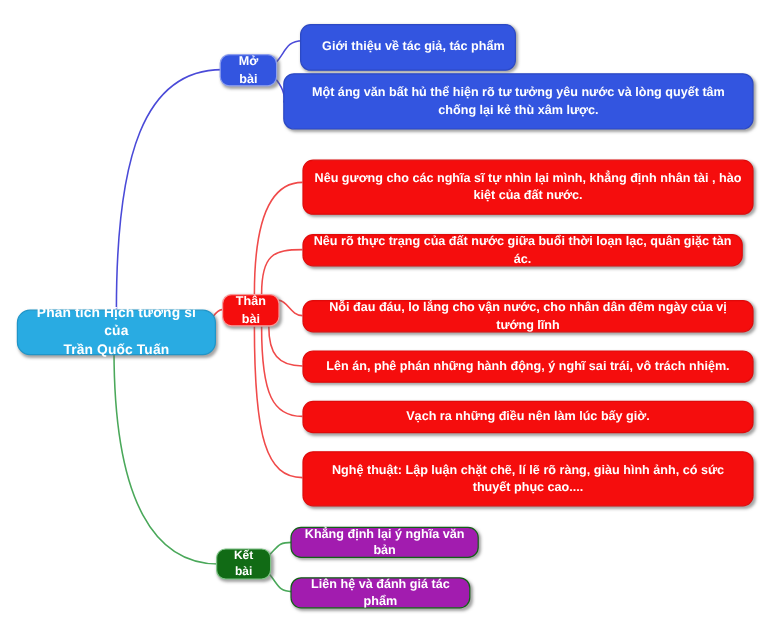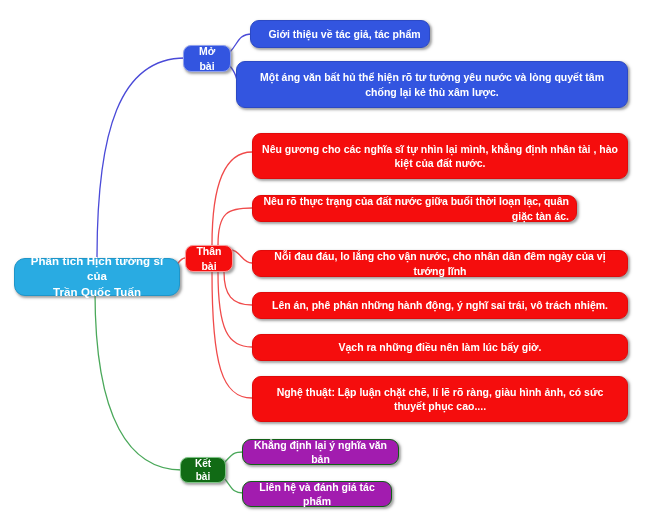--- a/index.html
+++ b/index.html
@@ -110,34 +110,34 @@
   <div class="node node-root" style="left:14px; top:258px; width:166px; height:38px;">
     <div>
       <span>Phân tích Hịch tướng sĩ của</span>
       <span>Trần Quốc Tuấn</span>
     </div>
   </div>
 
   <div class="node node-blue-branch" style="left:183px; top:45px; width:48px; height:27px;align-items:center;">
     <span>Mở bài</span>
   </div>
-  <div class="node node-blue" style="left:250px; top:20px; width:180px; height:28px;padding-left:16px;">
+  <div class="node node-blue" style="left:250px; top:20px; width:180px; height:39px;padding-left:16px;">
     <span>Giới thiệu về tác giả, tác phẩm</span>
   </div>
   <div class="node node-blue" style="left:236px; top:61px; width:392px; height:47px;">
     <span>Một áng văn bất hủ thể hiện rõ tư tưởng yêu nước và lòng quyết tâm chống lại kẻ thù xâm lược.</span>
   </div>
 
   <div class="node node-red-branch" style="left:185px; top:245px; width:48px; height:27px;">
     <span>Thân bài</span>
   </div>
   <div class="node node-red" style="left:252px; top:133px; width:376px; height:46px;">
     <span>Nêu gương cho các nghĩa sĩ tự nhìn lại mình, khẳng định nhân tài , hào kiệt của đất nước.</span>
   </div>
-  <div class="node node-red" style="left:252px; top:195px; width:325px; height:27px;text-align:right;">
+  <div class="node node-red" style="left:252px; top:195px; width:367px; height:27px;">
     <span>Nêu rõ thực trạng của đất nước giữa buổi thời loạn lạc, quân giặc tàn ác.</span>
   </div>
   <div class="node node-red" style="left:252px; top:250px; width:376px; height:27px;">
     <span>Nỗi đau đáu, lo lắng cho vận nước, cho nhân dân đêm ngày của vị tướng lĩnh</span>
   </div>
   <div class="node node-red" style="left:252px; top:292px; width:376px; height:27px;">
     <span>Lên án, phê phán những hành động, ý nghĩ sai trái, vô trách nhiệm.</span>
   </div>
   <div class="node node-red" style="left:252px; top:334px; width:376px; height:27px;">
     <span>Vạch ra những điều nên làm lúc bấy giờ.</span>

